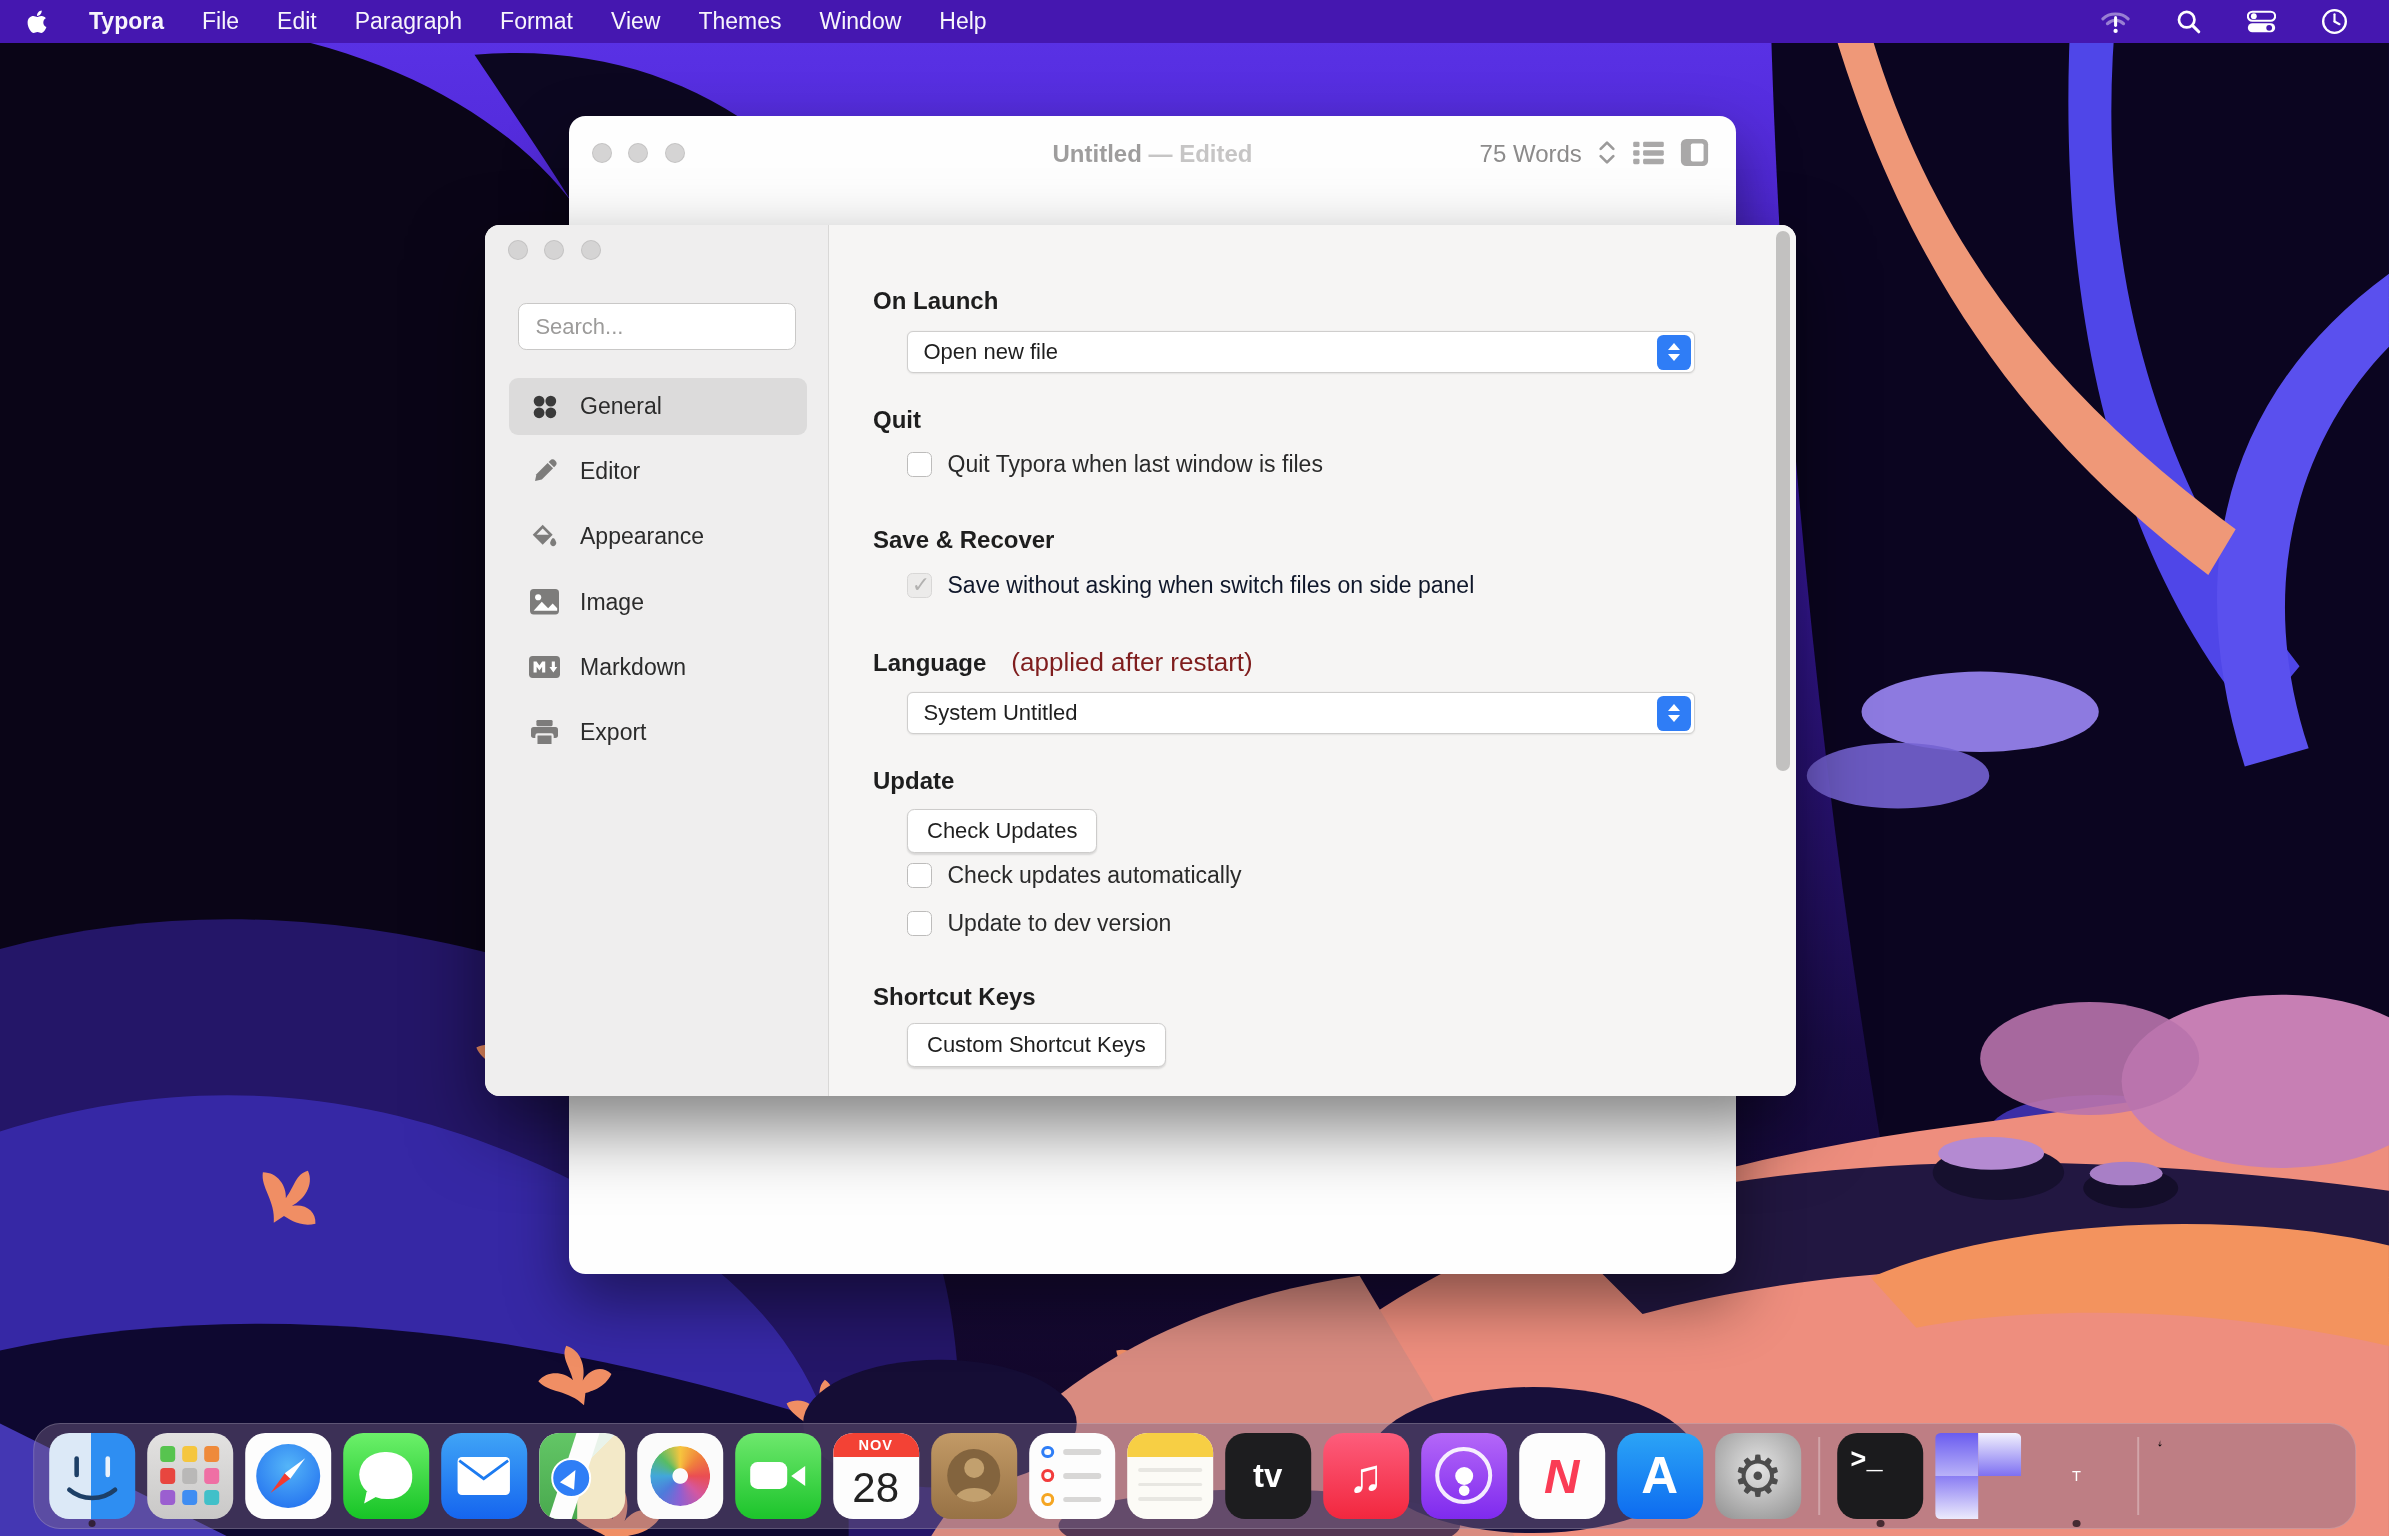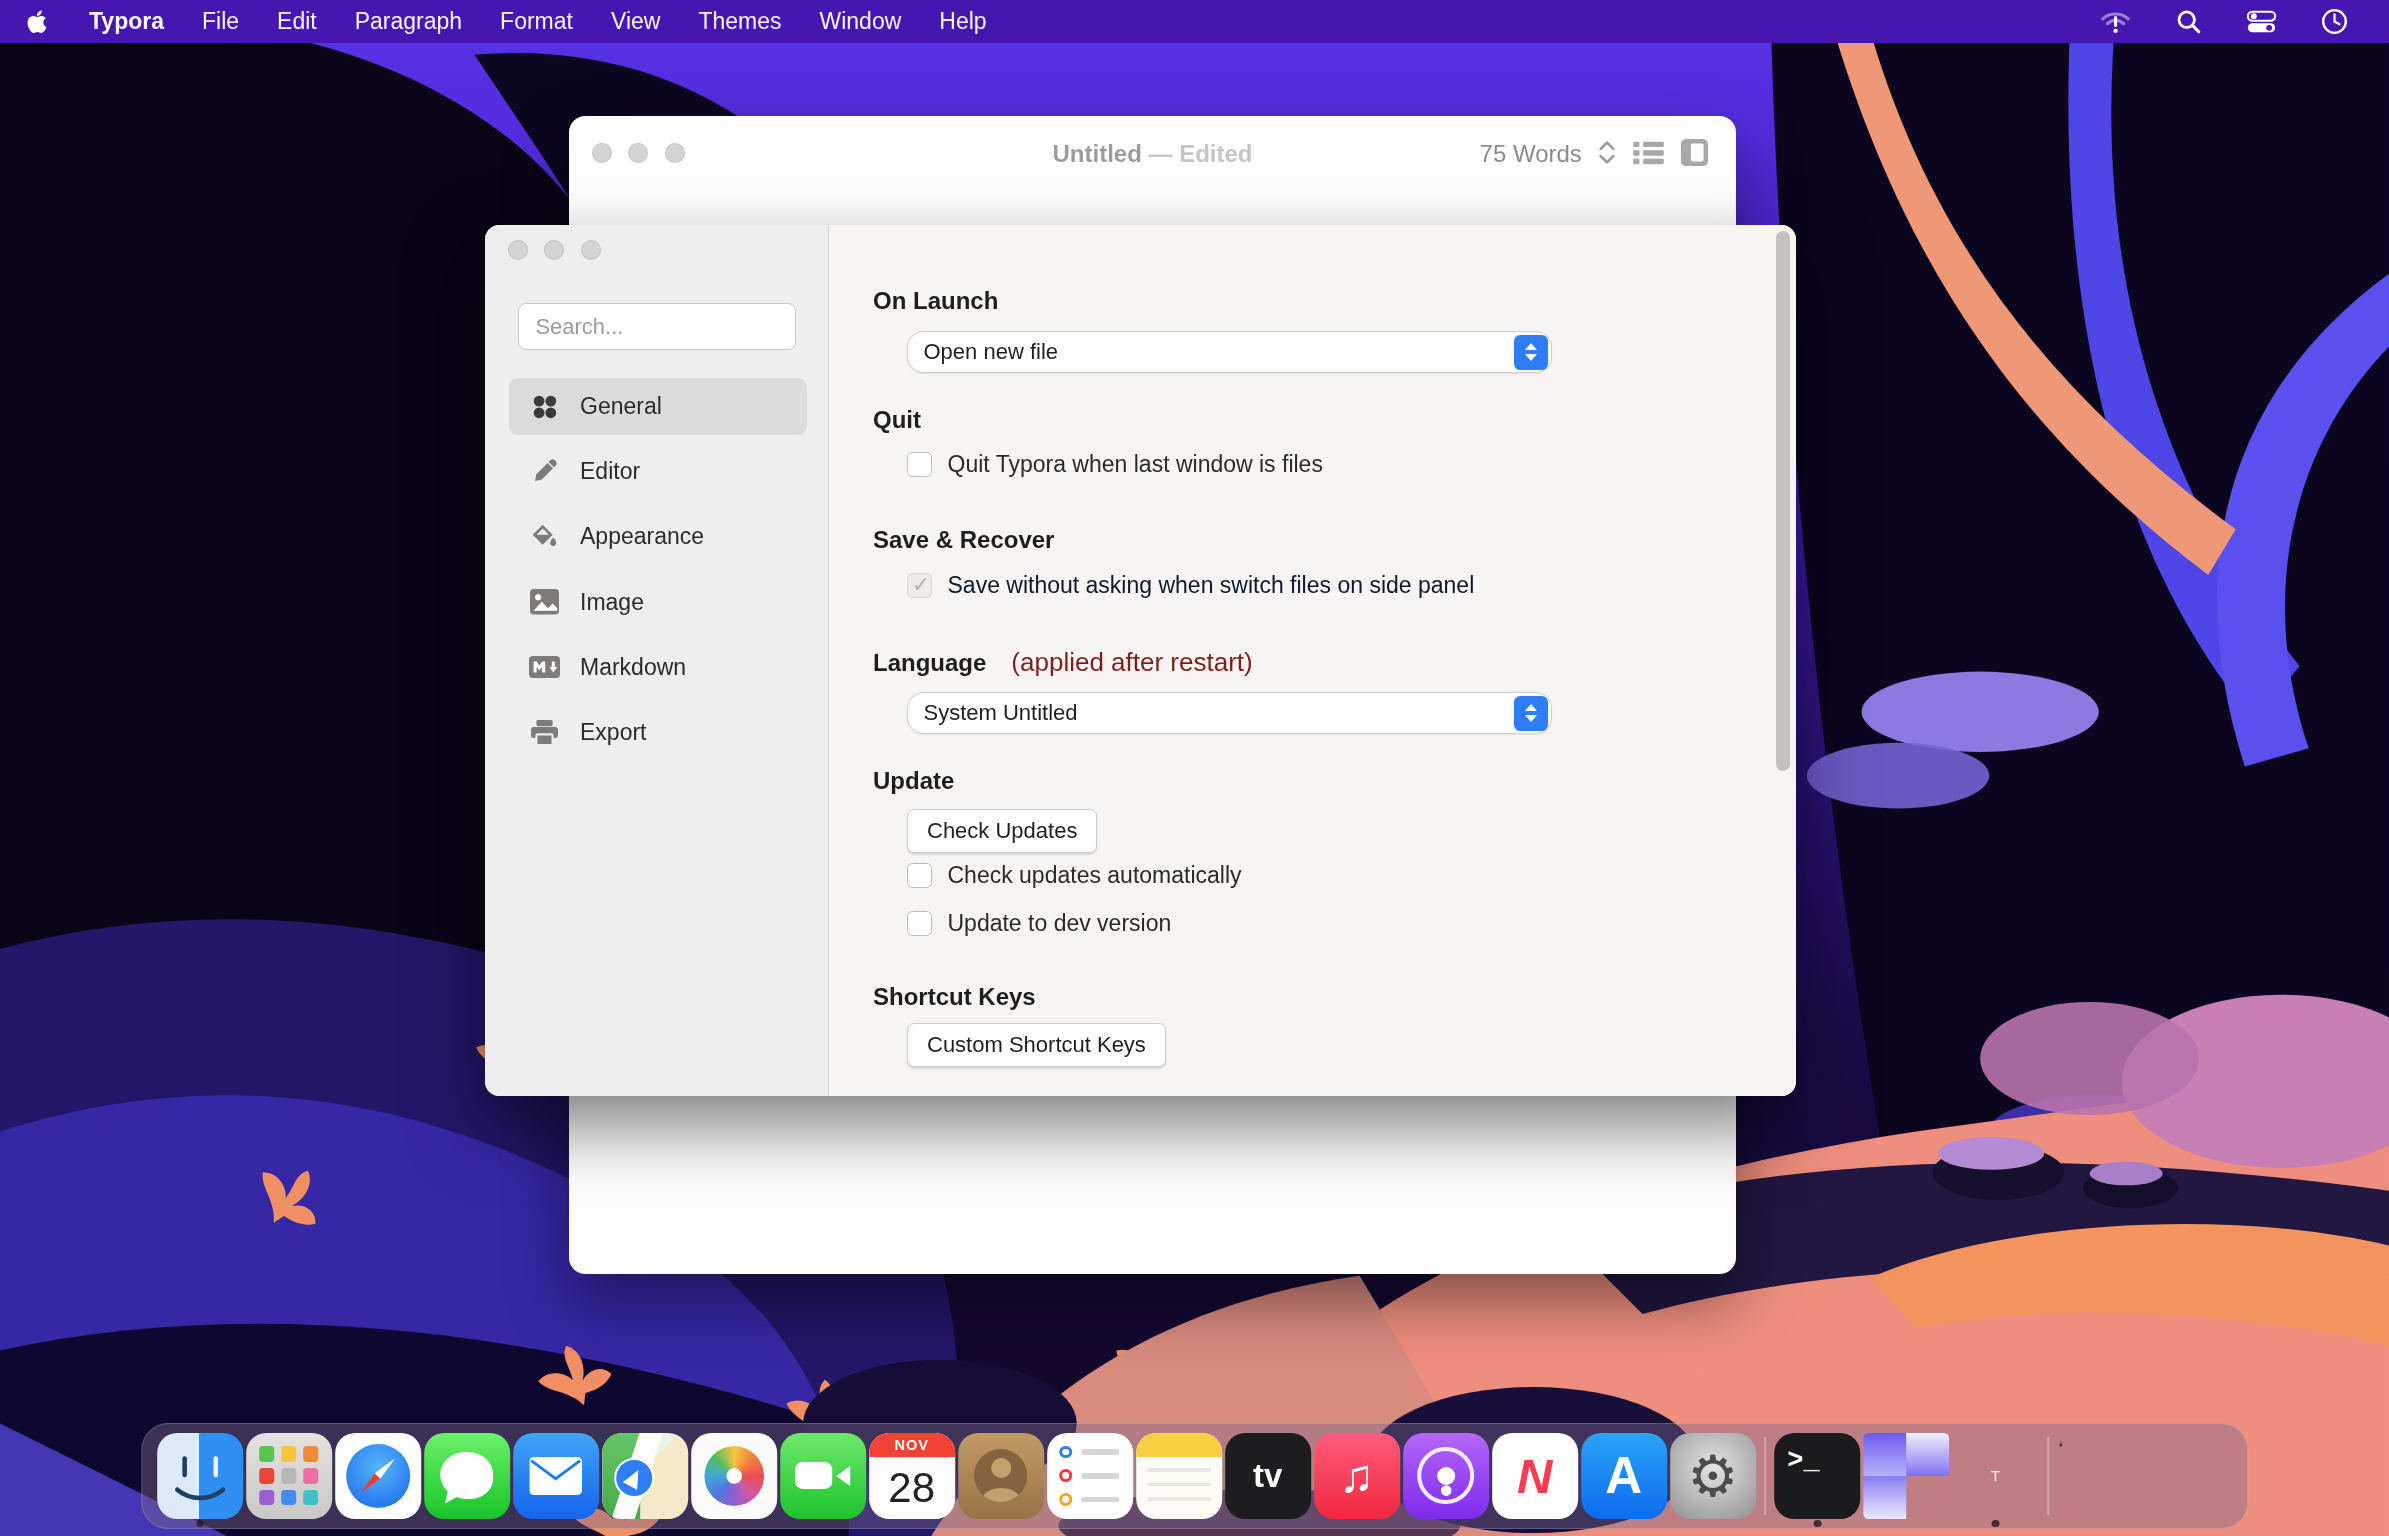--- a/index.html
+++ b/index.html
@@ -44,41 +44,41 @@
   .search-box::placeholder { color:#9c9b9a; }
   .nav { position:absolute; left:24px; top:153px; width:298px; }
   .nav-item { display:flex; align-items:center; gap:20px; height:57px; border-radius:9px;
     padding-left:20px; margin-bottom:8.2px; font-size:23px; color:#2b2b2b; }
   .nav-item.sel { background:#dcdbdb; }
   .nav-ic { width:31px; height:31px; display:flex; align-items:center; justify-content:center; }
 
   .prefs-main { position:absolute; left:345px; top:0; width:966px; height:100%; background:#f6f5f4; }
   .sec-h { position:absolute; left:43px; font-size:24px; font-weight:700; color:#1e1e1e; }
   .note { font-weight:400; font-size:26px; color:#7f1d1d; margin-left:25px; }
-  .mac-select { position:absolute; left:77px; width:645px; height:42px; background:#fff;
-    border:0.9px solid #cfcecd; border-radius:17px; box-shadow:0 0.9px 1.8px rgba(0,0,0,.08);
+  .mac-select { position:absolute; left:77px; width:788px; height:42px; background:#fff;
+    border:0.9px solid #cfcecd; border-radius:6px; box-shadow:0 0.9px 1.8px rgba(0,0,0,.08);
     display:flex; align-items:center; font-size:22px; color:#1f1f1f; padding-left:15.5px; }
   .stepper { position:absolute; right:2.7px; top:2.7px; width:34px; height:35px; background:#2f7df6;
     border-radius:6.4px; display:flex; flex-direction:column; align-items:center; justify-content:center; gap:4.6px; }
   .stepper i { display:block; width:0; height:0; border-left:6.4px solid transparent; border-right:6.4px solid transparent; }
   .stepper .up { border-bottom:7.3px solid #fff; }
   .stepper .dn { border-top:7.3px solid #fff; }
   .chk-row { position:absolute; left:77px; display:flex; align-items:center; gap:15.5px; font-size:23px; color:#2a2a2a; }
   .chk { width:25px; height:25px; background:#fff; border:1.4px solid #bdbcbb; border-radius:5.5px; position:relative; }
   .chk-row.disabled { color:#0f172a; }
   .chk-row.disabled .chk { background:#ecebea; border-color:#d8d7d6; }
   .chk.checked::after { content:"✓"; position:absolute; left:3.7px; top:-1.8px; font-size:22px; color:#b2b1b0; }
   .mac-btn { position:absolute; left:77px; background:#fff; border:0.9px solid #cdcccb; border-radius:7.3px;
     box-shadow:0 1.4px 1.8px rgba(0,0,0,.12); font-size:22px; color:#1f1f1f; padding:8.2px 19px; }
   .scrollbar { position:absolute; right:6.4px; top:5.5px; width:13.7px; height:540px; border-radius:7.3px; background:#c2c1c0; }
 
   
   .dock { position:absolute; left:50%; transform:translateX(-50%); bottom:8.2px; height:106px; z-index:60;
     background:rgba(125,105,140,.42); border:0.9px solid rgba(255,255,255,.18); border-radius:27px;
-    display:flex; align-items:center; gap:3px; padding:0 15px; }
+    display:flex; align-items:center; gap:12px; padding:0 15px; }
   .dk { position:relative; width:86px; height:86px; border-radius:20px; flex:0 0 auto; overflow:hidden; }
   .dk-noclip { overflow:visible; }
   .dock-sep { width:1.8px; height:78px; background:rgba(255,255,255,.3); margin:0 5.5px; flex:0 0 auto; }
   .rundot { position:absolute; left:50%; transform:translateX(-50%); bottom:-8.2px;
     width:7.3px; height:7.3px; border-radius:50%; background:rgba(40,22,30,.8); }
   .glyph { position:absolute; inset:0; display:flex; align-items:center; justify-content:center; color:#fff; }
 
   
   .ic-finder { background:linear-gradient(90deg,#dce9f7 0 49%, #2e8ef2 49% 100%); }
   .ic-launchpad { background:linear-gradient(#e3e2e1,#c9c8c7); display:flex; align-items:center; justify-content:center; }

